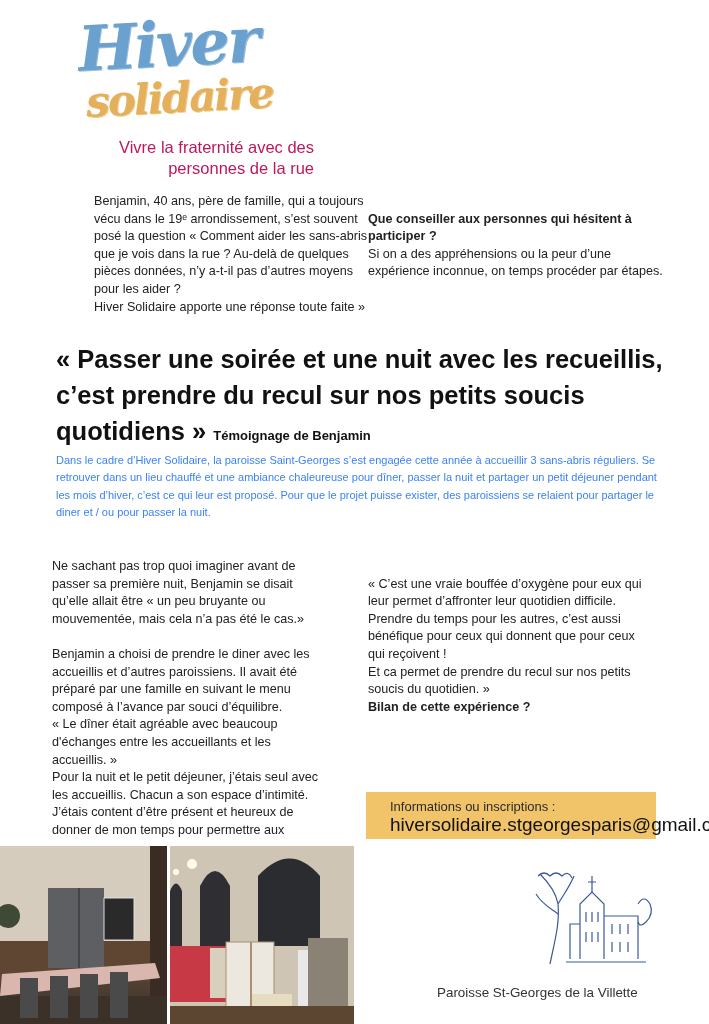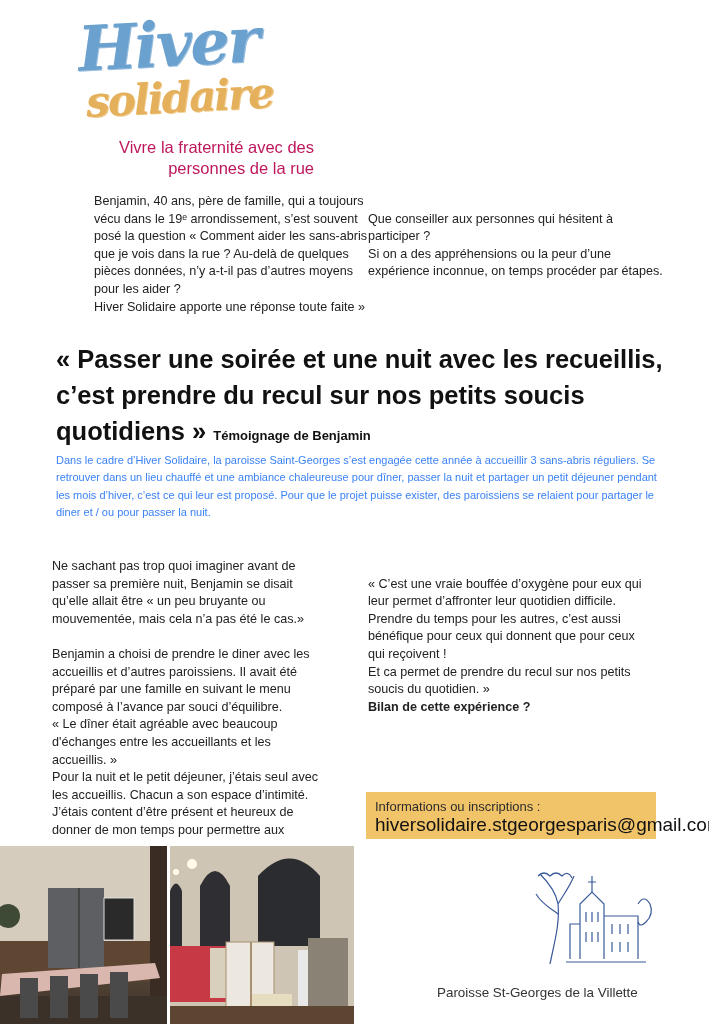--- a/index.html
+++ b/index.html
@@ -22,21 +22,21 @@
   .col-left-top { left:52px; top:193px; width:300px;margin-left:42px; }
   .col-right-top { left:368px; top:193px; width:310px; }
   .col-left-mid { left:52px; top:558px; width:300px; }
   .col-right-mid { left:368px; top:558px; width:310px; }
 
   .headline { position:absolute; left:56px; top:341px; width:620px; font-size:25.5px; font-weight:bold; line-height:36px; color:#111; }
   .headline .byline { font-size:13px; font-weight:bold; }
 
   .intro { position:absolute; left:56px; top:452px; width:610px; font-size:11px; line-height:17.4px; color:#3b82f6; }
 
-  .infobox { position:absolute; left:366px; top:792px; width:290px; height:47px; background:#f2c46a; padding:6px 9px; }
+  .infobox { position:absolute; left:366px; top:792px; width:290px; height:47px; background:#f2c46a; padding:6px 24px; }
   .infobox .lbl { font-size:13px; color:#2b2b2b; line-height:18px; }
   .infobox .mail { font-size:19px; font-weight:normal; color:#111; line-height:18px;text-align:center; }
 
   .photo { position:absolute; top:846px; height:178px; overflow:hidden; }
   .photo-1 { left:0; width:167px; background:linear-gradient(180deg,#d9cfc0 0%,#cbbfae 45%,#5a4a3a 62%,#3d3128 100%); }
   .photo-2 { left:170px; width:184px; background:linear-gradient(180deg,#cfc6b7 0%,#bdb3a4 40%,#6b5b48 70%,#4a3d30 100%); }
   .photo svg { position:absolute; left:0; top:0; width:100%; height:100%; }
 
   .church { position:absolute; left:530px; top:864px; width:126px; height:104px; }
   .parish { position:absolute; left:437px; top:985px; font-size:13.4px; color:#333; }
@@ -59,21 +59,21 @@
 vécu dans le 19ᵉ arrondissement, s’est souvent
 posé la question  « Comment aider les sans-abris
 que je vois dans la rue ? Au-delà de quelques
 pièces données, n’y a-t-il pas d’autres moyens
 pour les aider ?
 Hiver Solidaire apporte une réponse toute faite »</p>
 </div>
 
 <div class="col col-right-top">
   <div class="gap"></div>
-  <p style="font-weight:normal;">Que conseiller aux personnes qui hésitent à
+  <p style="font-weight:bold;">Que conseiller aux personnes qui hésitent à
 participer ?</p>
   <p>Si on a des appréhensions ou la peur d’une
 expérience inconnue, on temps procéder par étapes.</p>
 </div>
 
 <div class="headline">
   <span>« Passer une soirée et une nuit avec les recueillis, c’est prendre du recul sur nos petits soucis quotidiens »</span>
   <span class="byline">Témoignage de Benjamin</span>
 </div>
 

